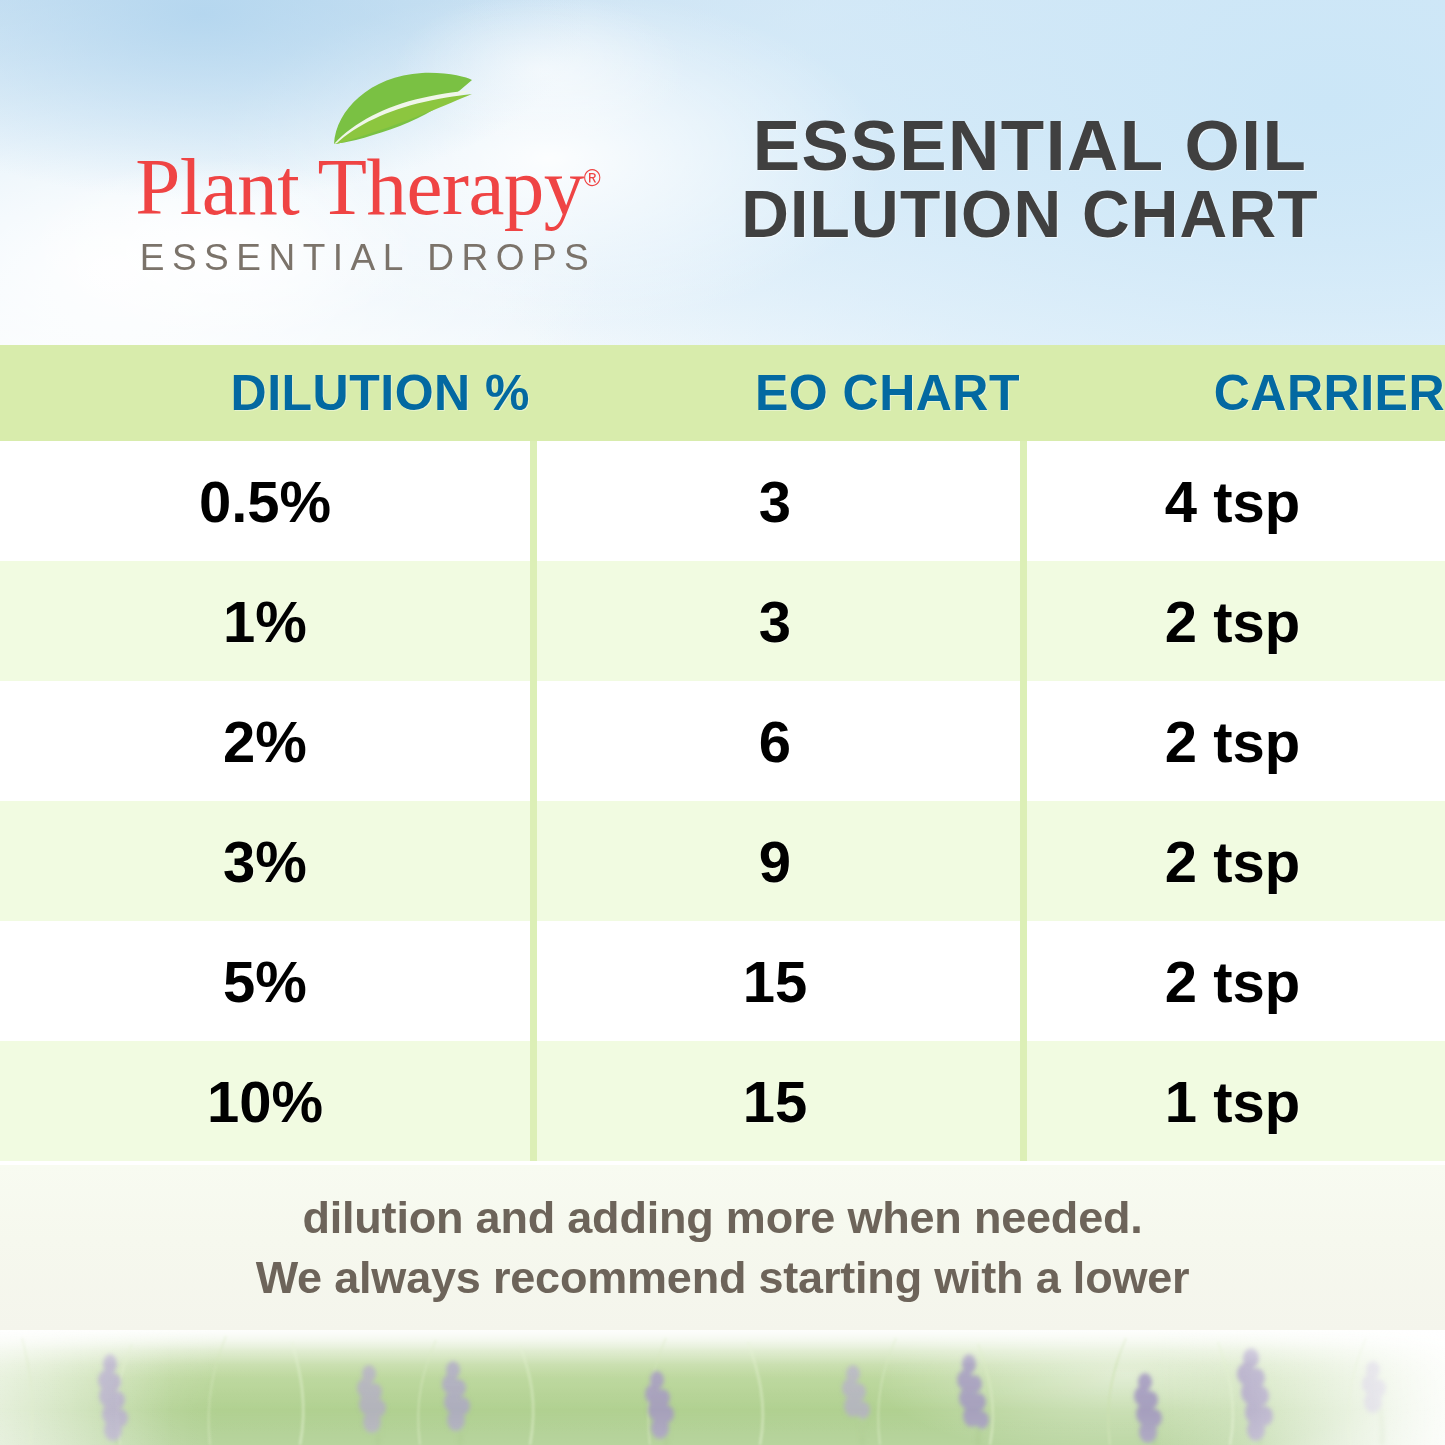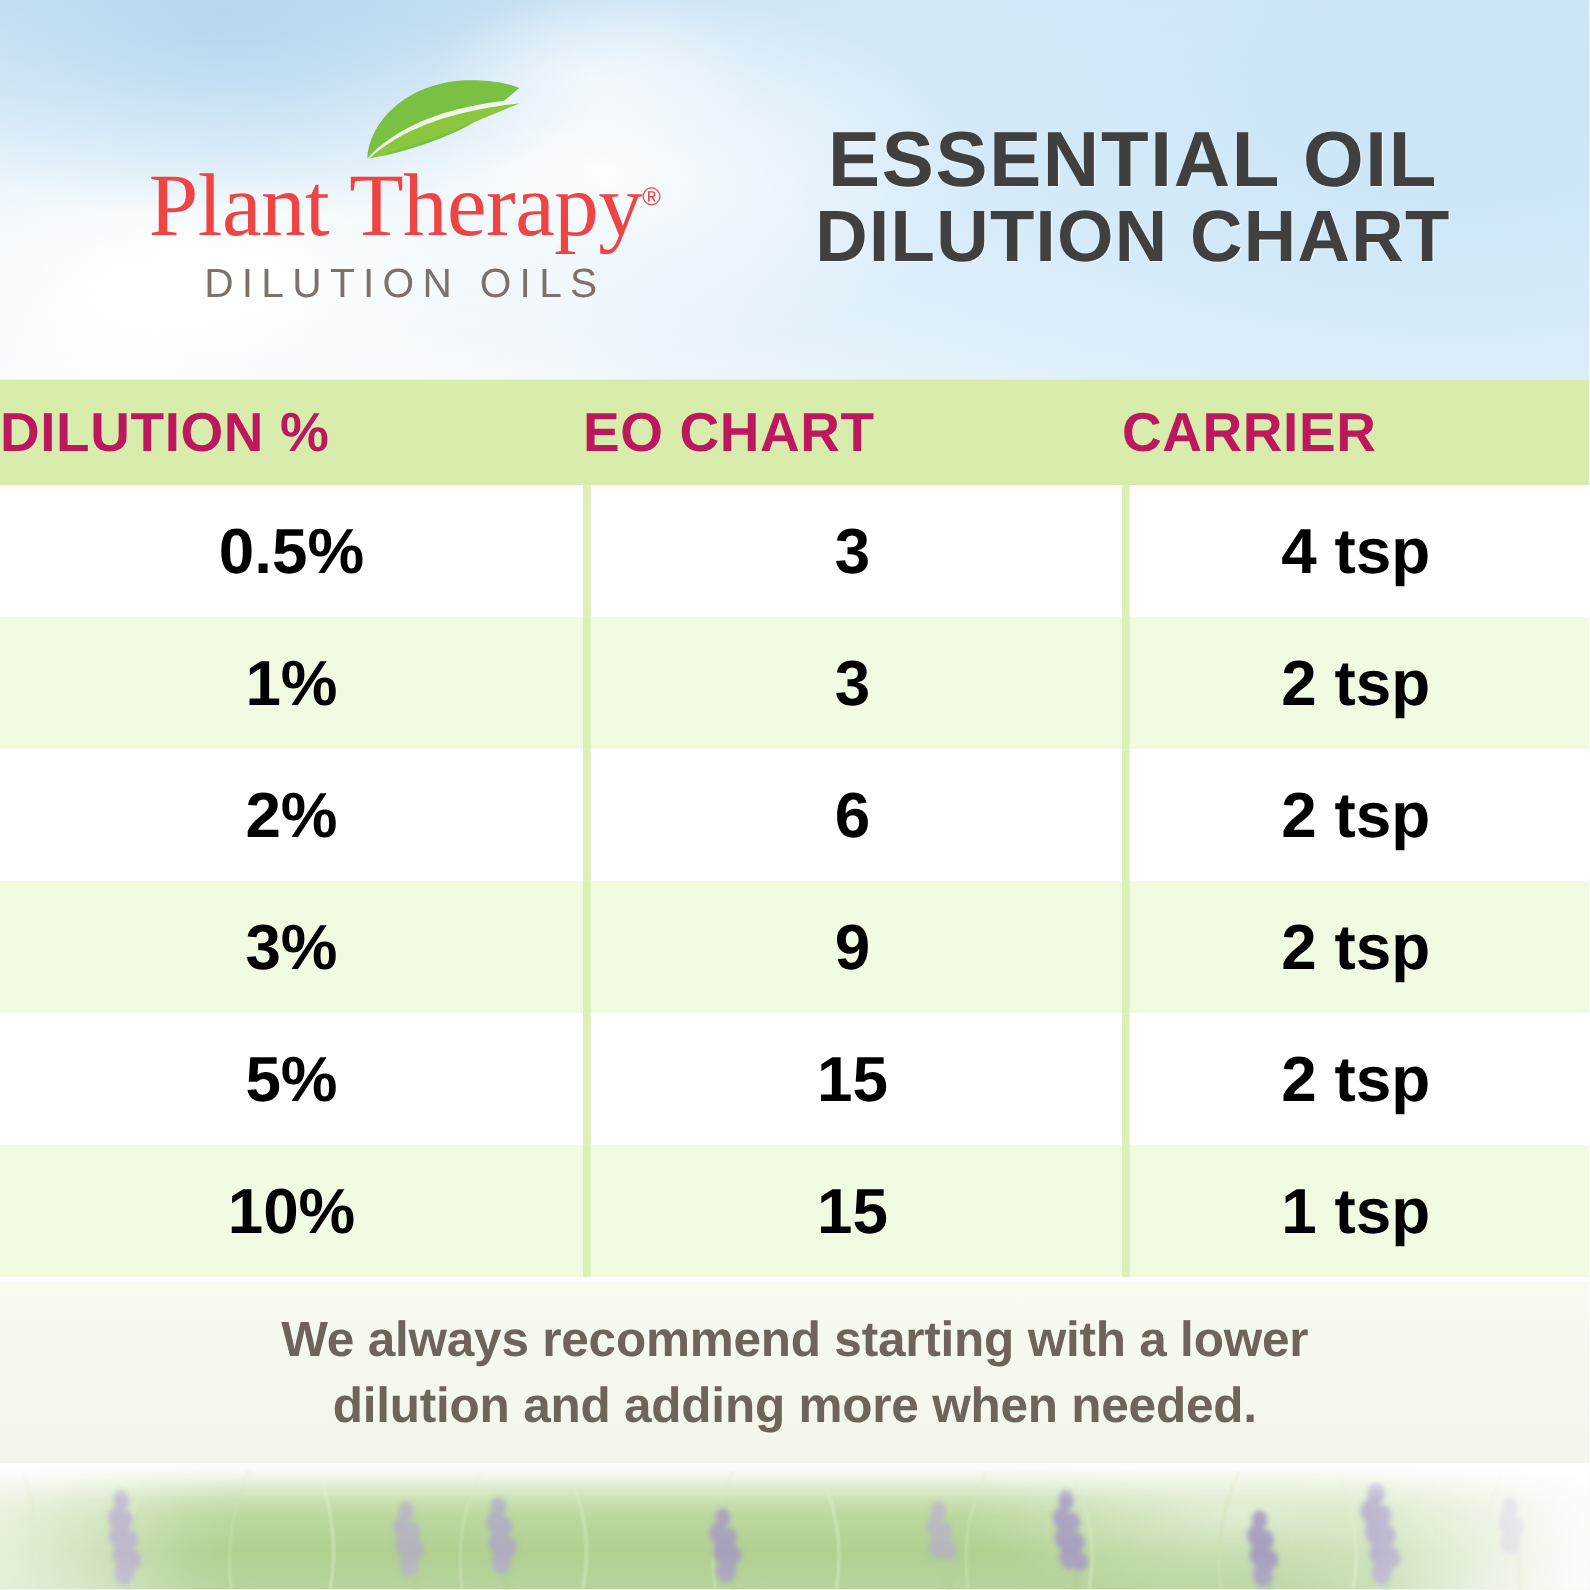--- a/index.html
+++ b/index.html
@@ -75,21 +75,21 @@
   }
 
   
   .table {
     position:absolute; left:0; top:345px; width:1445px;
   }
   .thead {
     display:flex; height:96px; background:#d8ecac; align-items:center;
   }
   .th {
-    font-size:50px; font-weight:bold; color:#be185d; text-align:left;
+    font-size:50px; font-weight:bold; color:#0369a1; text-align:right;
     letter-spacing:.5px;
     text-shadow:1px 1px 0 rgba(255,255,255,.4);
   }
   .col-1 { width:530px; }
   .col-2 { width:490px; }
   .col-3 { width:425px; }
 
   .trow {
     display:flex; height:120px; align-items:center; position:relative;
   }
@@ -149,21 +149,21 @@
 
   <div class="logo-block">
     <div class="leaf-wrap">
       <svg class="leaf-svg" width="150" height="80" viewBox="0 0 150 80">
         <path d="M8 74 C10 40 44 6 96 3 C122 2 140 7 146 10 C132 22 118 34 100 44 C78 56 52 64 30 70 C22 72 14 73 8 74 Z" fill="#7ac143"></path>
         <path d="M8 74 C28 52 60 36 96 28 C118 23 136 21 146 20 C132 26 116 33 98 40 C74 50 44 62 22 70 C16 72 11 73 8 74 Z" fill="#f0f6ea"></path>
         <path d="M10 74 C30 55 62 40 98 32 C120 27 137 25 146 24 C134 29 118 36 100 43 C76 53 46 63 24 70 C18 72 13 73.5 10 74 Z" fill="#8cc63f"></path>
       </svg>
     </div>
     <div class="wordmark"><span>Plant Therapy</span><span class="reg">®</span></div>
-    <div class="subwordmark">DILUTION OILS</div>
+    <div class="subwordmark">ESSENTIAL DROPS</div>
   </div>
 
   <div class="title-block">
     <div class="title-line1">ESSENTIAL OIL</div>
     <div class="title-line2">DILUTION CHART</div>
   </div>
 
   <div class="table">
 
     <div class="thead">
@@ -216,22 +216,22 @@
       <div class="vdiv v1"></div>
       <div class="vdiv v2"></div>
       <div class="td col-1">10%</div>
       <div class="td col-2">15</div>
       <div class="td col-3">1 tsp</div>
     </div>
 
   </div>
 
   <div class="note">
+    <div class="note-line">dilution and adding more when needed.</div>
     <div class="note-line">We always recommend starting with a lower</div>
-    <div class="note-line">dilution and adding more when needed.</div>
   </div>
 
   <div class="field">
     <svg width="1445" height="115" viewBox="0 0 1445 115">
       <defs>
         <linearGradient id="stemG" x1="0" y1="0" x2="0" y2="1">
           <stop offset="0%" stop-color="#d7e6bf" stop-opacity=".75"></stop>
           <stop offset="100%" stop-color="#9cc07a" stop-opacity=".85"></stop>
         </linearGradient>
         <filter id="blurF" x="-20%" y="-20%" width="140%" height="140%">

